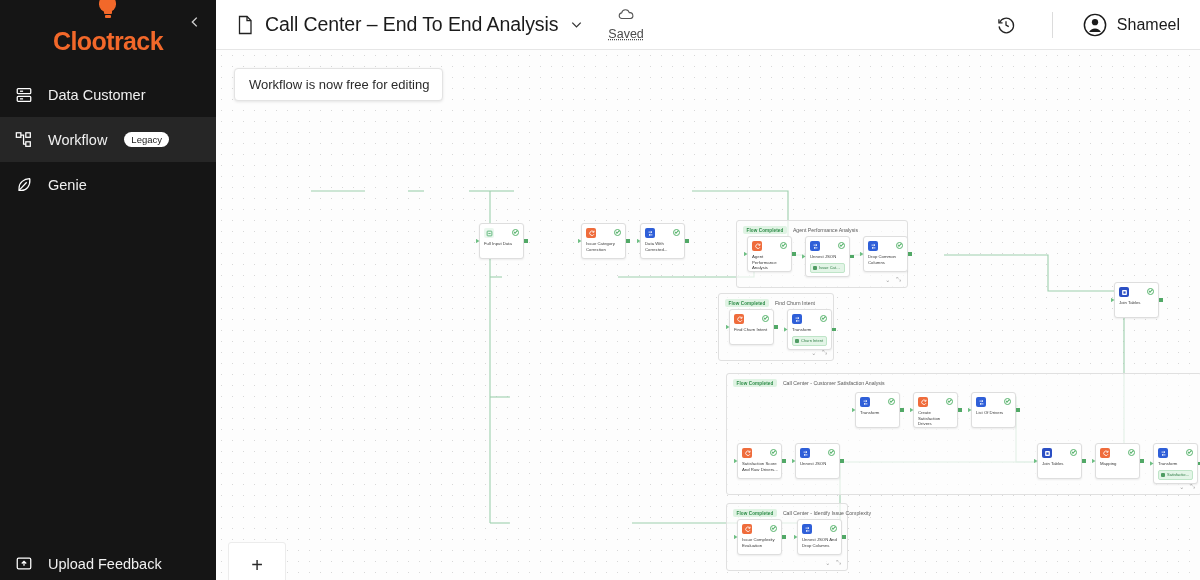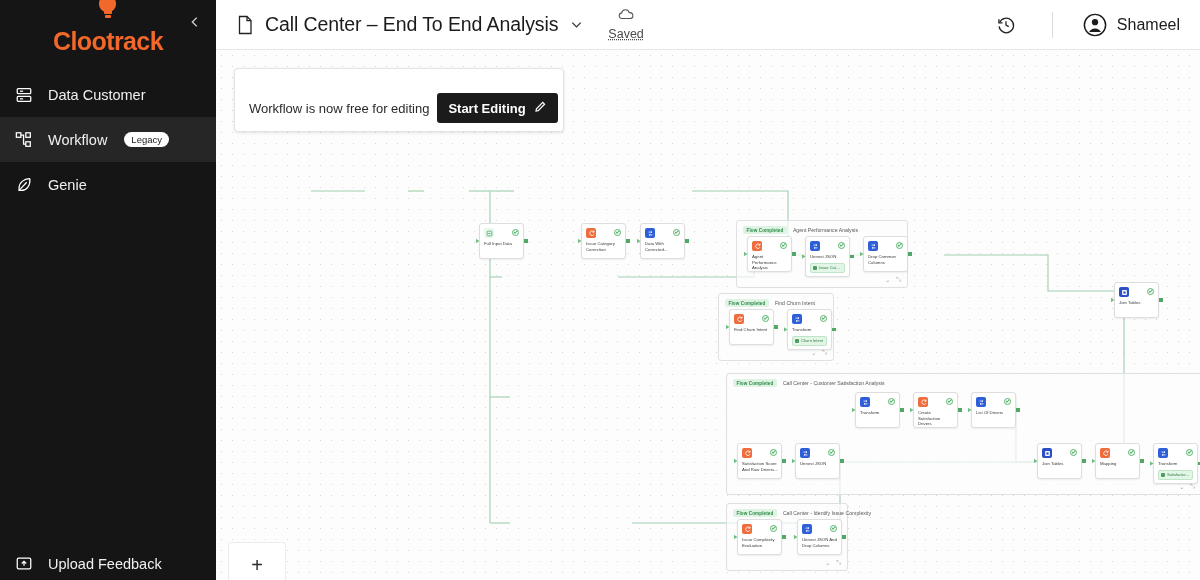--- a/index.html
+++ b/index.html
@@ -99,21 +99,21 @@
     background-size: 11px 11px;
     overflow: hidden;
   }
   #edges { position: absolute; inset: 0; width: 984px; height: 530px; pointer-events: none; }
 
   
   .banner {
     position: absolute; left: 18px; top: 18px;
     background: #fff; border: 1px solid #e3e3e3; border-radius: 4px;
     box-shadow: 0 1px 3px rgba(0,0,0,0.10);
-    display: flex; align-items: center; gap: 0; padding: 24px 5px 8px 14px;
+    display: flex; align-items: center; gap: 0; padding: 8px 5px 8px 14px;
     z-index: 4;
   }
   .banner-text { font-size: 13px; color: #2b2b2b; margin-right: 8px; white-space: nowrap; }
   .start-edit-btn {
     background: #1b1b1b; color: #fff; font-size: 13px; font-weight: bold;
     border: none; border-radius: 3px; padding: 7px 11px;
     display: flex; align-items: center; gap: 8px; cursor: pointer; white-space: nowrap;
   }
 
   
@@ -340,28 +340,20 @@
           <path d="M770 356 H802"></path>
 
           <path d="M416 473 H624 V412 H838"></path>
 
           <path d="M882 412 H908 V243 H934"></path>
         </g>
       </svg>
 
       <div class="banner">
         <span class="banner-text">Workflow is now free for editing</span>
-        <button class="start-edit-btn">
-          <span>Start Editing</span>
-          <span>
-            <svg viewBox="0 0 16 16" width="13" height="13" fill="none" stroke="currentColor" stroke-width="1.5">
-              <path d="M2.5 13.5 L3 10.8 L10.8 3 L13 5.2 L5.2 13 Z"></path>
-            </svg>
-          </span>
-        </button>
       </div>
 
       <div id="flow-layer">
           <div class="group" style="left: 520px; top: 170px; width: 172px; height: 68px;">
             <div class="group-head">
               <span class="chip-completed">Flow Completed</span>
               <span class="group-title">Agent Performance Analysis</span>
             </div>
             <div class="group-tools">
               <span>⌄</span>

